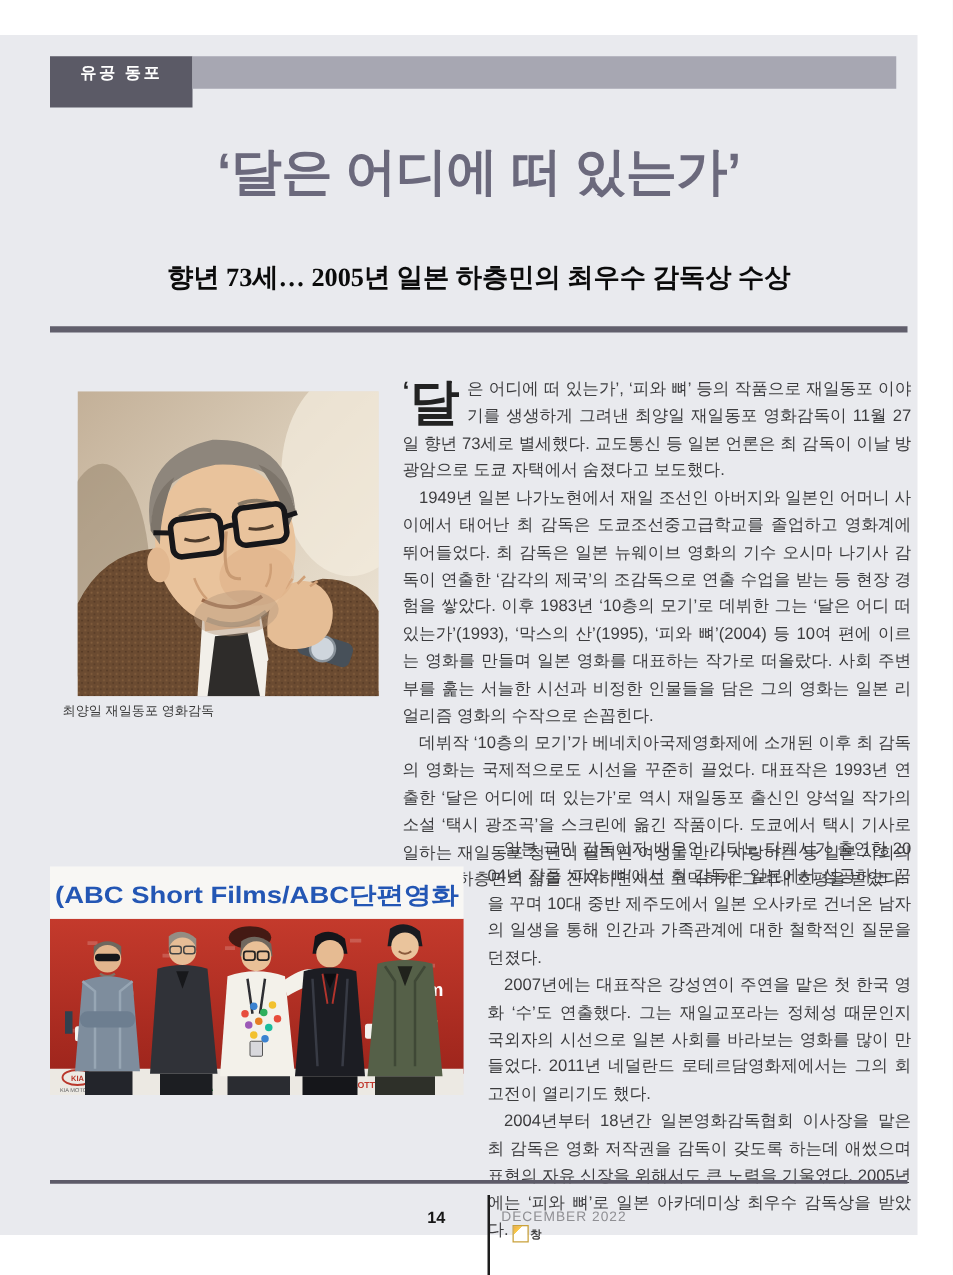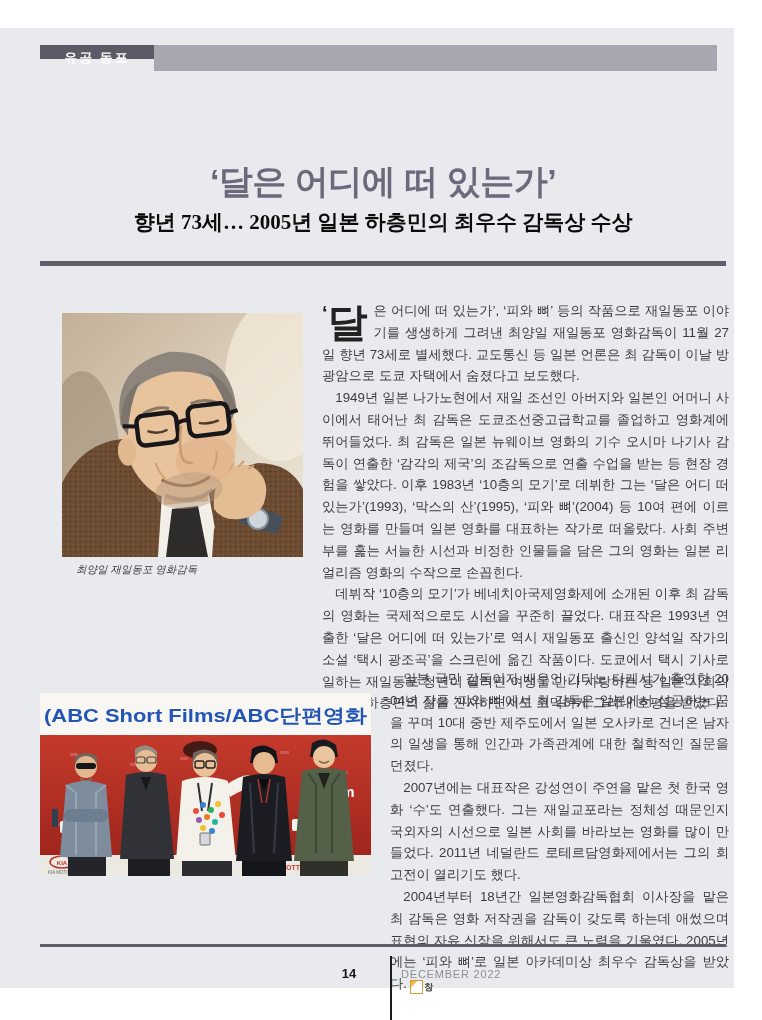--- a/index.html
+++ b/index.html
@@ -6,43 +6,43 @@
   html,body { background:#ffffff; }
   #page {
     position:relative; width:762px; height:1020px; background:#ffffff;
     font-family:"Liberation Sans", sans-serif; overflow:hidden;
   }
   .abs { position:absolute; }
   .sheet { left:0; top:28px; width:734px; height:960px; background:#e9eaee; }
 
   
   .badge-dark {
-    left:40px; top:45px; width:114px; height:14px; background:#5b5a66;
+    left:40px; top:45px; width:114px; height:41px; background:#5b5a66;
     color:#fff; font-size:13px; font-weight:bold; letter-spacing:2px;
     text-align:center; line-height:26px;
   }
   .badge-light { left:154px; top:45px; width:563px; height:26px; background:#a7a7b2; }
 
   
   .title-wrap { left:40px; top:116px; width:686px; text-align:center; color:#6b697c; font-weight:bold; }
-  .title-line { font-size:34px; line-height:42px; letter-spacing:-0.5px;margin-top:44px; }
+  .title-line { font-size:41px; line-height:42px; letter-spacing:-0.5px; }
   .subtitle {
     left:40px; top:207px; width:686px; text-align:center;
     font-family:"Liberation Serif", serif; font-weight:600; font-size:21px;
     line-height:30px; color:#0b0b0b;
   }
   .rule-thick { left:40px; top:261px; width:686px; height:5px; background:#615f6c; }
   .rule-thin  { left:40px; top:944px; width:686px; height:3px; background:#5d5b68; }
 
   
   .photo1 { left:62px; top:313px; width:241px; height:244px; }
   .photo2 { left:40px; top:693px; width:331px; height:183px; }
   .photo1 svg, .photo2 svg { display:block; width:100%; height:100%; }
   .caption { font-size:10.5px; line-height:15px; color:#3a3a3a; }
-  .caption1 { left:76px; top:562px; width:245px;font-style:italic; }
+  .caption1 { left:50px; top:562px; width:245px; }
   .caption2 { left:40px; top:880px; width:334px; text-align:justify; word-break:break-all; }
 
   
   .bodytext { font-size:13.3px; line-height:21.8px; color:#3c3c3e; }
   .bodytext p { margin:0; text-align:justify; word-break:break-all; }
   .bodytext p.ind { text-indent:1em; }
   .textA { left:322px; top:300px; width:407px; }
   .textB { left:390px; top:668px; width:339px; }
 
   .dropcap { float:left; margin:3px 6px 0 0; color:#222; }

